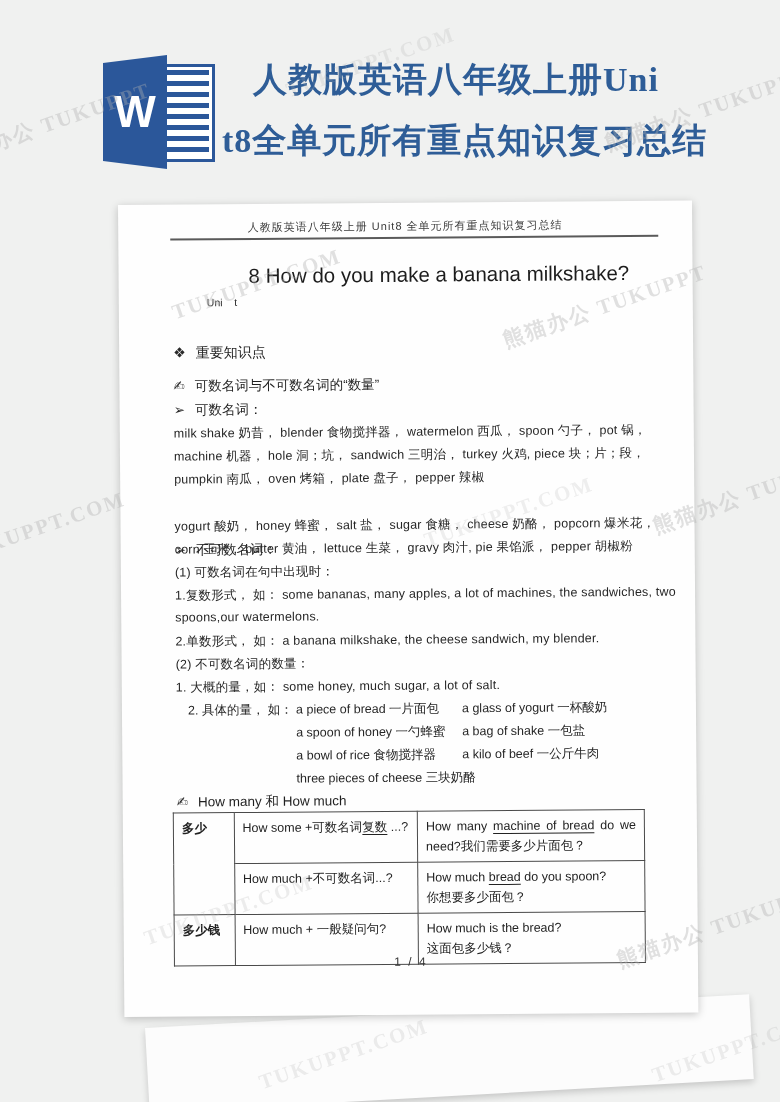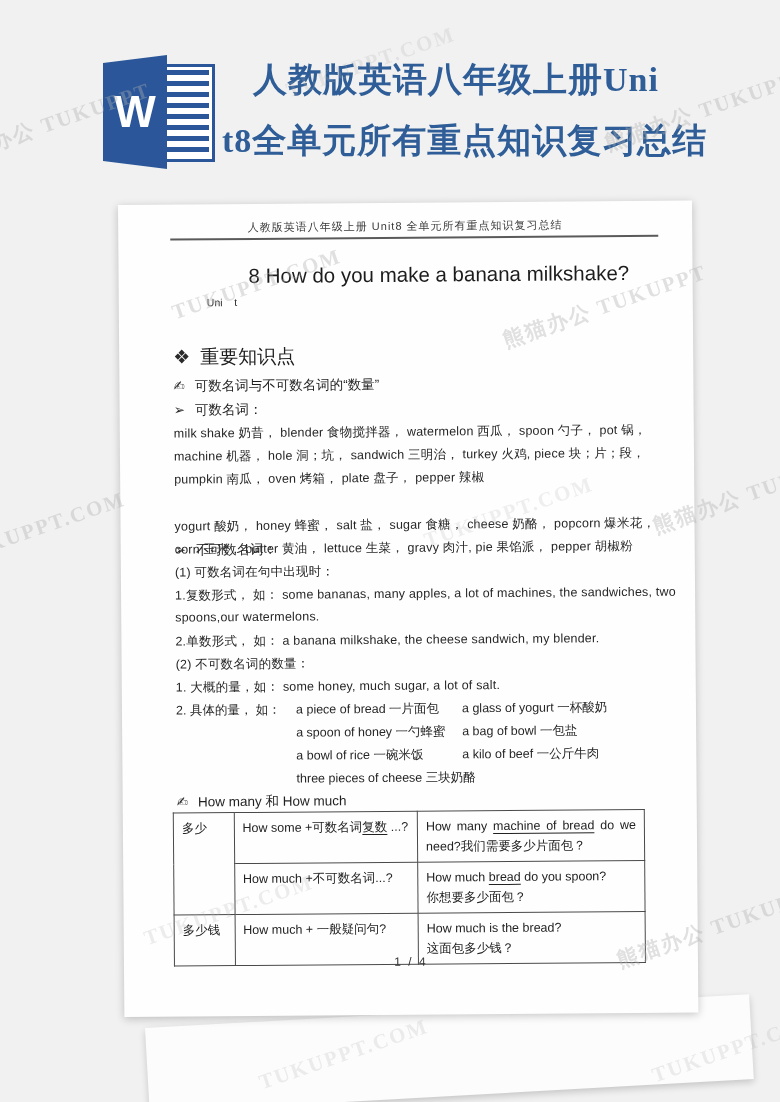--- a/index.html
+++ b/index.html
@@ -31,28 +31,28 @@
   .pheader{position:absolute; top:16px; left:0; width:100%; text-align:center;
     font-size:11px; color:#3a3a3a; letter-spacing:1px;}
   .pheader-rule{position:absolute; top:34px; left:52px; right:34px; border-top:2px solid #5a5a5a;}
   .doc-title{position:absolute; left:130px; top:60px; font-size:20.5px; color:#1c1c1c; white-space:nowrap;}
   .unit-label{position:absolute; left:88px; top:92px; font-size:10.5px; color:#2a2a2a; white-space:pre;}
 
   .sec{position:absolute; left:54px; font-size:13.5px; color:#1f1f1f; white-space:nowrap;}
   .bullet{display:inline-block; margin-right:10px; color:#2a2a2a;}
   .ln{position:absolute; left:54px; font-size:12.5px; color:#262626; white-space:nowrap; letter-spacing:.2px;}
   .qrow{position:absolute; left:54px; height:20px; width:500px; font-size:12.5px; color:#262626; white-space:nowrap;}
-  .qpre{position:absolute; left:0;}
+  .qpre{position:absolute; left:12px;}
   .qleft{position:absolute; left:120px;}
   .qright{position:absolute; left:286px;}
 
   table.qtable{position:absolute; left:50px; top:608px; width:472px; border-collapse:collapse;
     font-size:12.5px; color:#222;}
   table.qtable td{border:1px solid #4a4a4a; vertical-align:top; padding:5px 8px; line-height:20px;}
-  td.c1{width:44px;}
+  td.c1{width:44px;font-weight:bold;}
   td.c2{width:168px;}
   td.c3{width:212px;}
   td.just{text-align:justify;}
   .u{text-decoration:underline; text-underline-offset:3px;margin-top:33px;}
   .r1{height:35px;} .r2{height:34px;} .r3{height:38px;}
   .pagenum{position:absolute; top:752px; left:0; width:100%; text-align:center; font-size:12px; color:#333; letter-spacing:2px;}
 
   
   .wm{position:absolute; font-size:21px; font-weight:bold; color:rgba(175,175,175,.38);
     transform:rotate(-19deg); white-space:nowrap; letter-spacing:2px; pointer-events:none; z-index:6;
@@ -76,21 +76,21 @@
 
   <div class="sheet2"></div>
 
   <div class="page">
     <div class="pheader">人教版英语八年级上册 Unit8 全单元所有重点知识复习总结</div>
     <div class="pheader-rule"></div>
 
     <div class="doc-title">8 How do you make a banana milkshake?</div>
     <div class="unit-label">Uni    t</div>
 
-    <div class="sec" style="top:140px; font-size:19px;">
+    <div class="sec" style="top:140px; font-size:14px;">
       <span class="bullet">❖</span><span>重要知识点</span>
     </div>
     <div class="sec" style="top:173px;">
       <span class="bullet">✍</span><span>可数名词与不可数名词的“数量”</span>
     </div>
     <div class="sec" style="top:197px;">
       <span class="bullet">➢</span><span>可数名词：</span>
     </div>
 
     <div class="ln" style="top:221px;">milk shake 奶昔， blender 食物搅拌器， watermelon 西瓜， spoon 勺子， pot 锅，</div>
@@ -110,24 +110,24 @@
     <div class="ln" style="top:452px;">(2) 不可数名词的数量：</div>
     <div class="ln" style="top:475px;">1. 大概的量，如： some honey, much sugar, a lot of salt.</div>
 
     <div class="qrow" style="top:498px;">
       <span class="qpre">2. 具体的量， 如：</span>
       <span class="qleft">a piece of bread 一片面包</span>
       <span class="qright">a glass of yogurt 一杯酸奶</span>
     </div>
     <div class="qrow" style="top:521px;">
       <span class="qleft">a spoon of honey 一勺蜂蜜</span>
-      <span class="qright">a bag of bowl 一包盐</span>
+      <span class="qright">a bag of shake 一包盐</span>
     </div>
     <div class="qrow" style="top:544px;">
-      <span class="qleft">a bowl of rice 一碗米饭</span>
+      <span class="qleft">a bowl of rice 食物搅拌器</span>
       <span class="qright">a kilo of beef 一公斤牛肉</span>
     </div>
     <div class="qrow" style="top:567px;">
       <span class="qleft">three pieces of cheese 三块奶酪</span>
       <span class="qright"></span>
     </div>
 
     <div class="sec" style="top:589px;">
       <span class="bullet">✍</span><span>How many 和 How much</span>
     </div>

